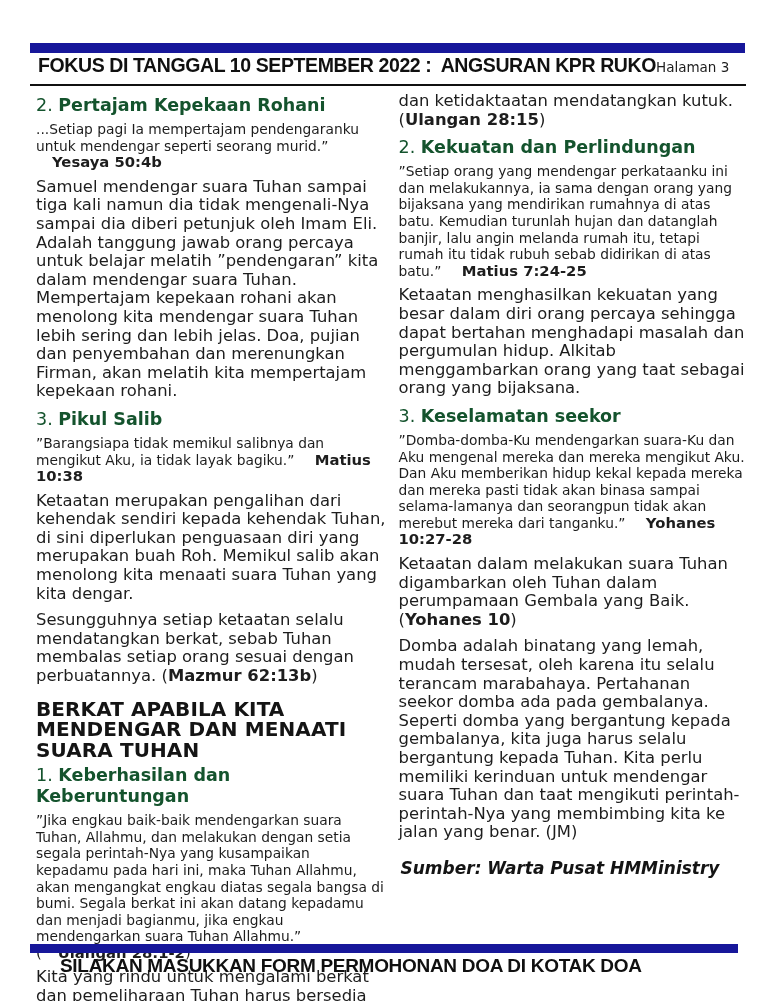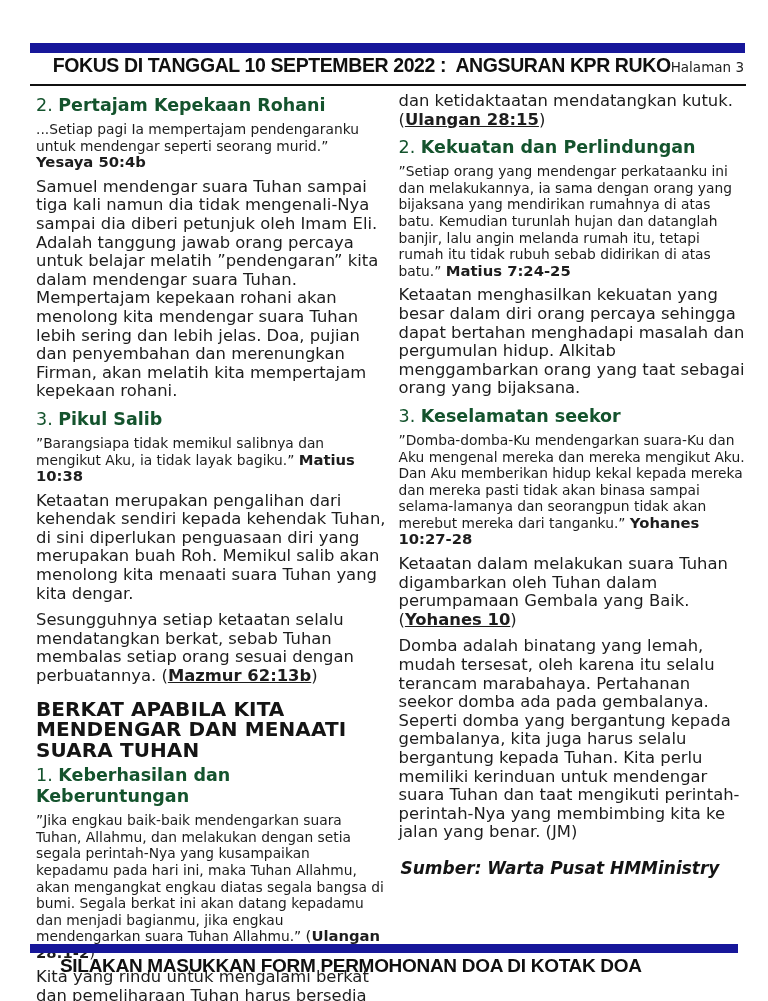--- a/index.html
+++ b/index.html
@@ -4,41 +4,41 @@
 <style>
   html,body { margin:0; padding:0; background:#ffffff; }
   .page {
     position:relative; width:768px; height:1001px; overflow:hidden;
     background:#ffffff; color:#1d1d1d;
     font-family:"DejaVu Sans", sans-serif;
   }
   .topbar { position:absolute; left:30px; top:43px; width:715px; height:10px; }
   .header-row {
     position:absolute; left:38px; top:54px; width:706px;
-    display:flex; justify-content:flex-end; align-items:baseline;
+    display:flex; justify-content:flex-start; align-items:baseline;
   }
   .header-title {
     font-family:"Liberation Sans", sans-serif; font-weight:bold;
     font-size:19.5px; letter-spacing:-0.4px; color:#101010; white-space:pre-wrap;
   }
   .header-page { font-size:13.5px; color:#1d1d1d; }
   .header-rule { position:absolute; left:30px; top:84px; width:716px; height:2px; background:#101010; }
 
   .content {
     position:absolute; left:36px; top:92px; width:712px;
     display:flex; gap:13px;
   }
   .col { width:350px; }
 
   p.body { font-size:16.4px; line-height:18.6px; margin:0 0 8px 0; }
-  p.body b { font-weight:bold;text-decoration:underline; }
+  p.body b { font-weight:bold; }
 
   p.quote { font-size:13.8px; line-height:16.6px; margin:2px 0 7px 0; }
   .qtext { }
-  .quote b.ref { font-style:normal; font-size:14.8px; font-weight:bold; }
+  .quote b.ref { font-style:normal; font-size:14.8px; font-weight:bold;margin-left:16px; }
   .quote .refwrap { font-style:normal; font-size:14.8px; }
 
   h3.bheading { font-size:17.5px; font-weight:normal; line-height:21px; margin:3px 0 5px 0; color:#14532d; }
   h3.bheading b { font-weight:bold; }
 
   h2.stitle {
     font-size:20px; font-weight:bold; line-height:20.5px;
     margin:13px 0 5px 0; color:#141414; letter-spacing:0.1px;
   }
 

